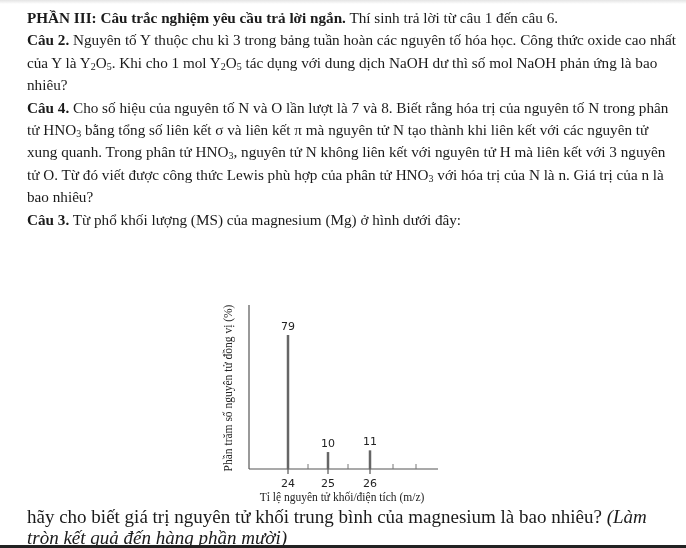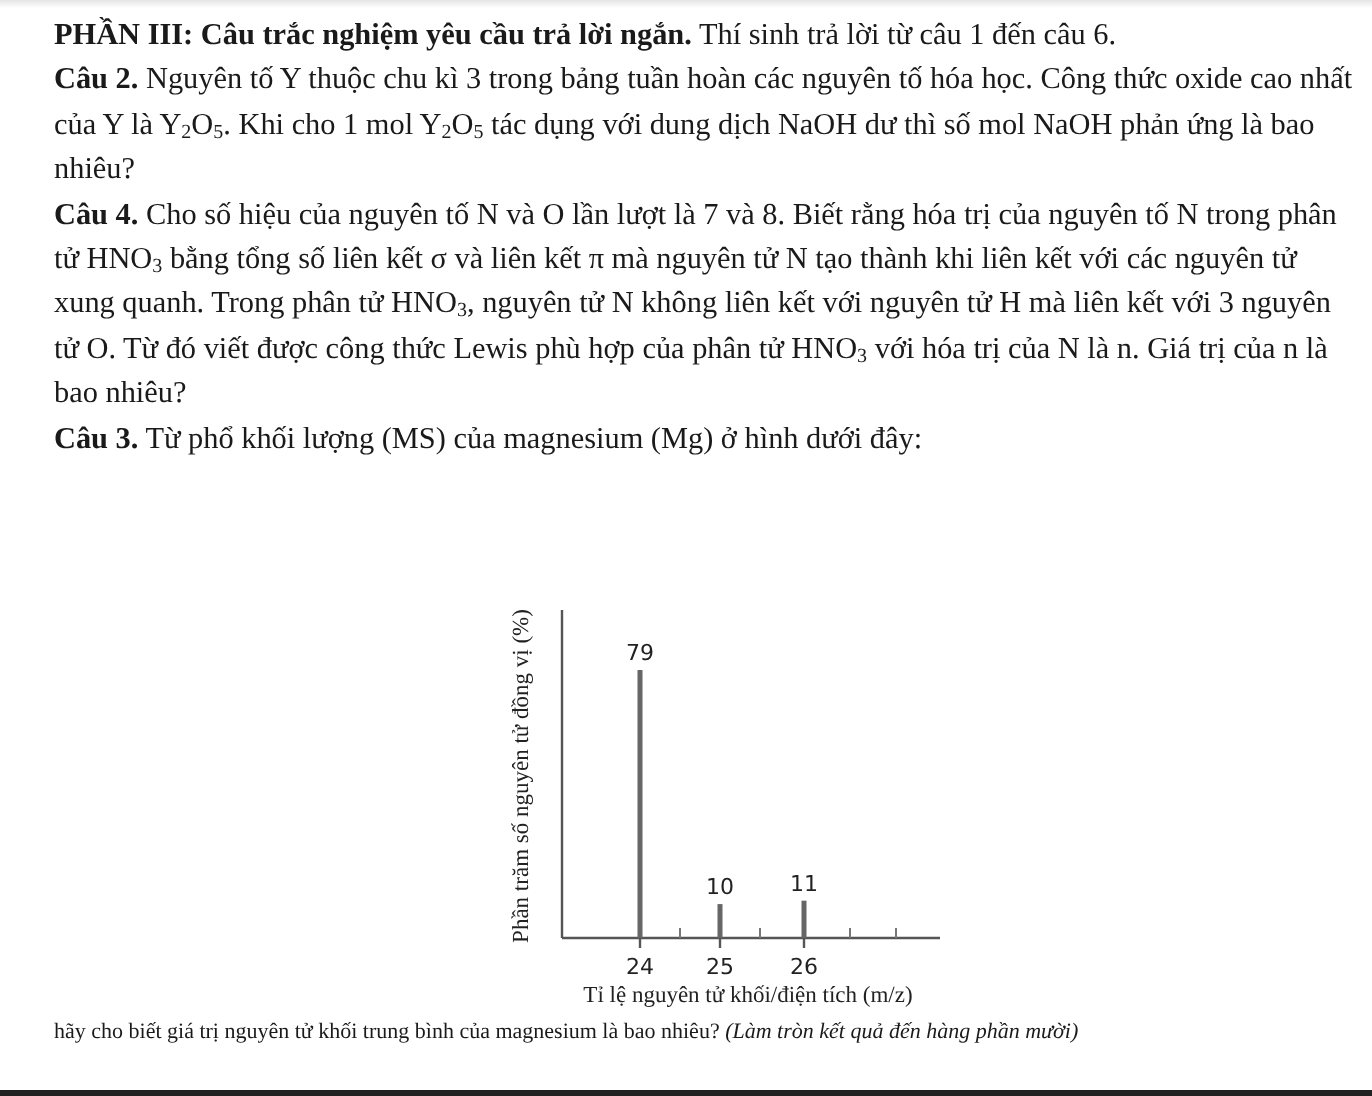--- a/index.html
+++ b/index.html
@@ -32,36 +32,36 @@
       line-height: 22.4px;
     }
     .para { margin: 0; }
     .label { font-weight: bold; }
     .sub { font-size: 10px; vertical-align: -2px; line-height: 0; }
     .italic { font-style: italic; }
 
     
     .chart {
       position: absolute;
-      left: 248px;
+      left: 216px;
       top: 300px;
       width: 230px;
       height: 205px;
       text-align: center;
     }
     .chart svg { display: block; }
     .chart text { font-family: "DejaVu Sans", sans-serif; font-size: 11px; fill: #222; }
     .chart .axis-title { font-family: "Liberation Serif", serif; font-size: 11.5px; fill: #222; }
 
     .after {
       position: absolute;
       left: 27px;
       top: 506px;
       width: 652px;
-      font-size: 11px;
+      font-size: 19px;
       line-height: 21px;
     }
   </style>
 </head>
 <body>
 
 <div class="top-shade"></div>
 
 <div class="doc">
   <p class="para"><span class="label">PHẦN III: Câu trắc nghiệm yêu cầu trả lời ngắn.</span><span> Thí sinh trả lời từ câu 1 đến câu 6.</span></p>

